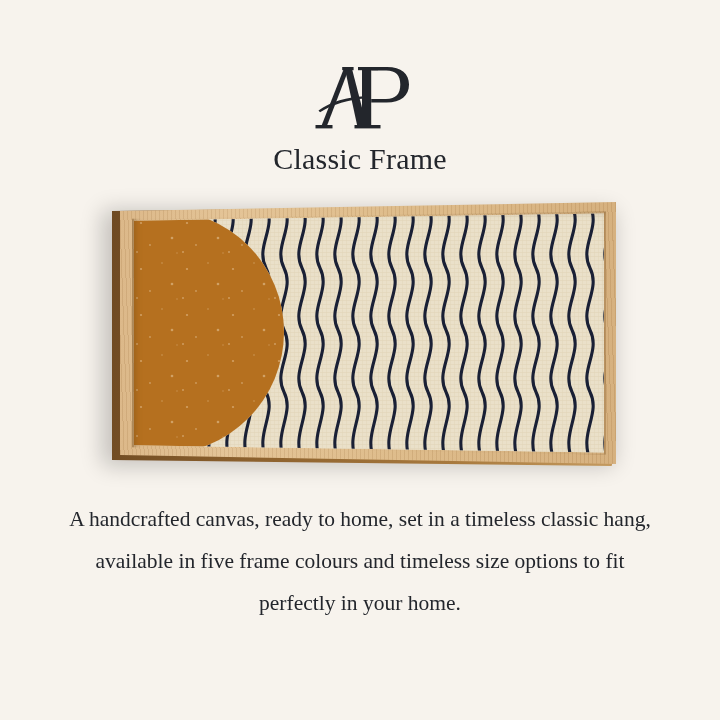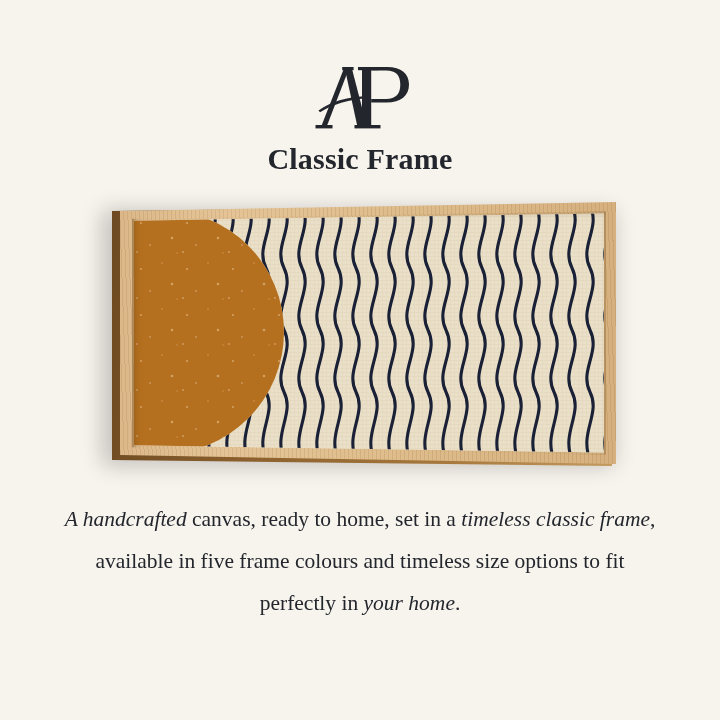--- a/index.html
+++ b/index.html
@@ -33,21 +33,21 @@
   #brand-logo svg { display: block; }
 
   
   #frame-title {
     position: absolute;
     left: 0;
     top: 142px;
     width: 720px;
     text-align: center;
     font-size: 30px;
-    font-weight: 700;
+    font-weight: 400;
     letter-spacing: 0.2px;
     color: #23262C;
     font-family: "Liberation Serif", "DejaVu Serif", serif;
   }
 
   
   #artwork-block {
     position: absolute;
     left: 96px;
     top: 196px;
@@ -129,21 +129,21 @@
     position: absolute;
     left: 60px;
     top: 498px;
     width: 600px;
     text-align: center;
     font-size: 21.5px;
     line-height: 42px;
     color: #23262C;
     font-family: "Liberation Serif", "DejaVu Serif", serif;
   }
-  #description .em { font-style: italic; }
+  #description .em { }
 </style>
 </head>
 <body>
 
 <div id="page">
 
   <div id="brand-logo">
     <svg width="112" height="72" viewBox="0 0 112 72" aria-label="AP">
       <g fill="#23262C">
 
@@ -244,18 +244,18 @@
           <circle cx="28" cy="120" r="122" fill="url(#speck)"></circle>
         </g>
       </svg>
     </div>
 
     <div id="canvas-bevel"></div>
   </div>
 
   <div id="description">
     <span class="em">A handcrafted</span><span> canvas, ready to home, set in a</span>
-    <span class="em">timeless classic frame</span><span>, available in five frame</span>
+    <span class="em">timeless classic hang</span><span>, available in five frame</span>
     <span>colours and timeless size options to fit perfectly</span>
     <span>in </span><span class="em">your home</span><span>.</span>
   </div>
 
 </div>
 
 </body></html>

